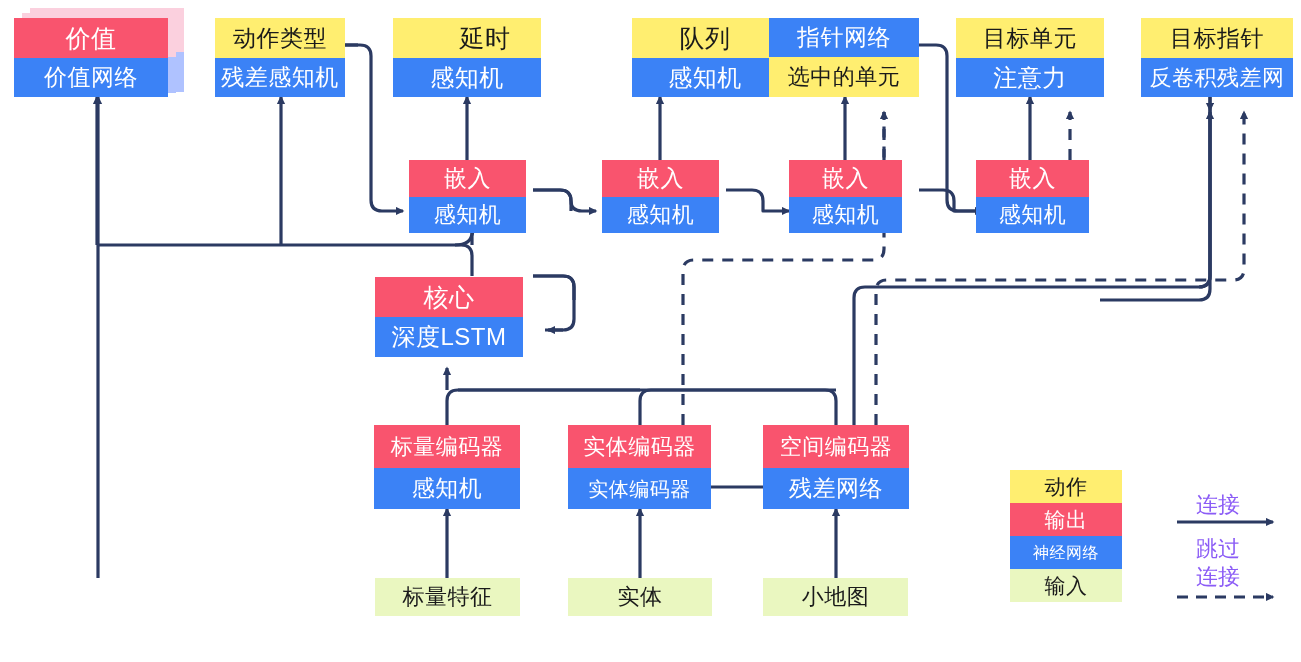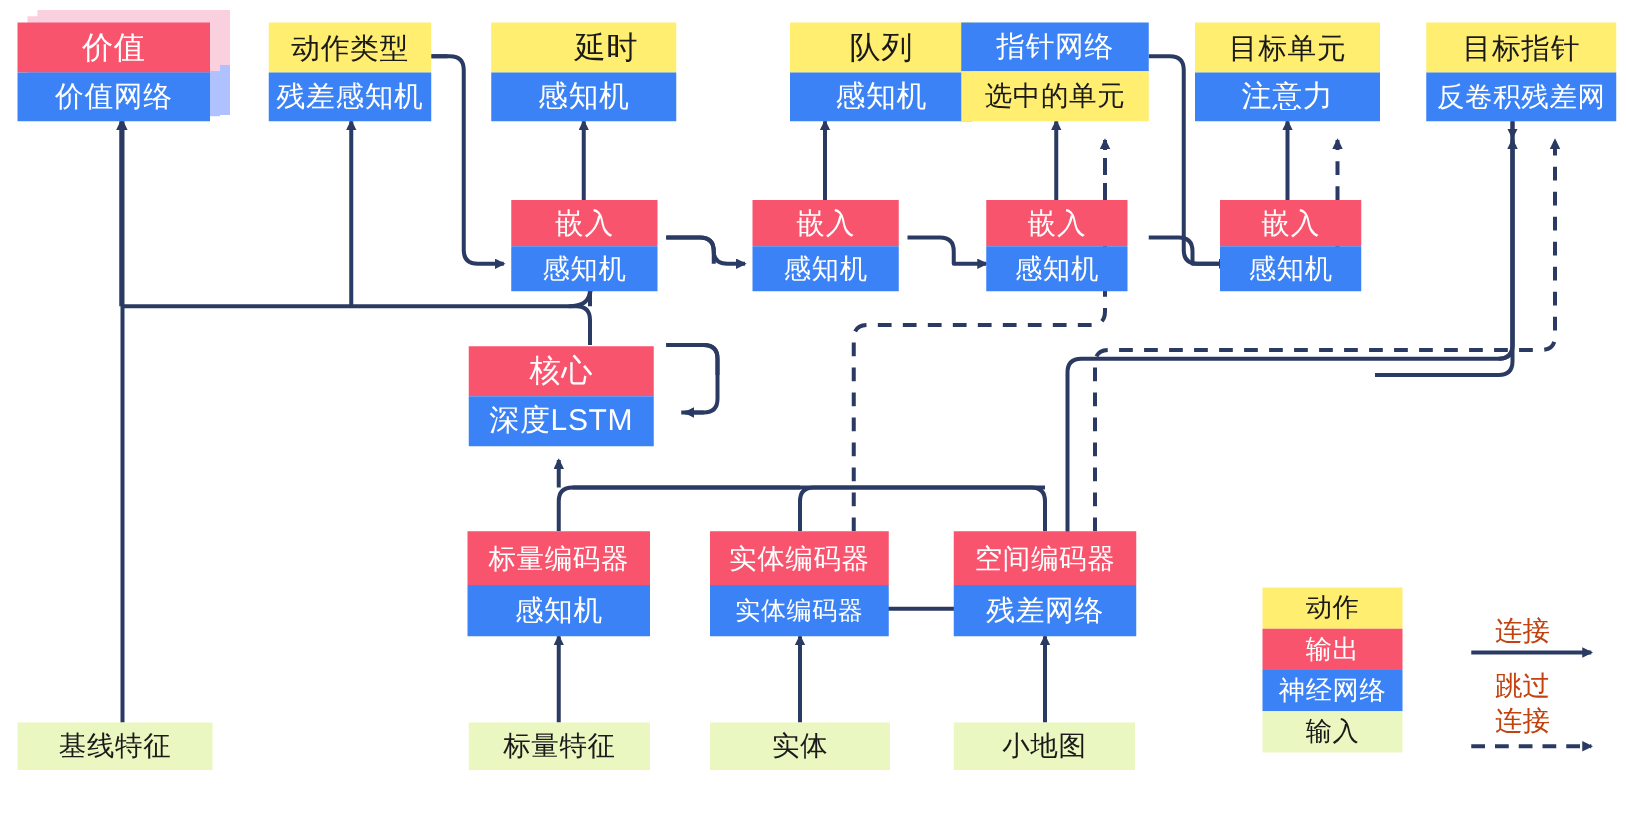--- a/index.html
+++ b/index.html
@@ -17,21 +17,21 @@
   .band.inp{background:#EAF7C0;color:#1a1a1a;}
 
   
   .stack{position:absolute;z-index:2;}
   .stack .s1,.stack .s2{position:absolute;}
   .sh-pink{background:#FBD0DE;}
   .sh-blue{background:#AFC2FF;}
 
   .legend-box{position:absolute;z-index:3;}
   .legend-box .band{width:100%;}
-  .legend-label{position:absolute;z-index:3;color:#c2410c;white-space:nowrap;text-align:right;}
+  .legend-label{position:absolute;z-index:3;color:#8b5cf6;white-space:nowrap;text-align:right;}
 </style>
 </head>
 <body>
 
 <div id="stage">
 
   <svg id="wires" viewBox="0 0 1301 662" xmlns="http://www.w3.org/2000/svg">
     <defs>
       <marker id="ah" markerWidth="11" markerHeight="11" refX="7.2" refY="4.2" orient="auto" markerUnits="userSpaceOnUse">
         <path d="M0,0 L8.6,4.2 L0,8.4 Z" fill="#2B3A62"></path>
@@ -190,32 +190,31 @@
   <div class="node" style="left:568px;top:425px;width:143px;height:84px;">
     <div class="band out" style="height:43px;font-size:22px;">实体编码器</div>
     <div class="band nn" style="height:41px;font-size:20px;">实体编码器</div>
   </div>
 
   <div class="node" style="left:763px;top:425px;width:146px;height:84px;">
     <div class="band out" style="height:43px;font-size:22px;">空间编码器</div>
     <div class="band nn" style="height:41px;font-size:23px;">残差网络</div>
   </div>
 
-  <div class="node band inp" style="left:14px;top:578px;width:156px;height:38px;font-size:22px;">基线特征</div>
 
   <div class="node band inp" style="left:375px;top:578px;width:145px;height:38px;font-size:22px;">标量特征</div>
 
   <div class="node band inp" style="left:568px;top:578px;width:144px;height:38px;font-size:22px;">实体</div>
 
   <div class="node band inp" style="left:763px;top:578px;width:145px;height:38px;font-size:22px;">小地图</div>
 
   <div class="legend-box" style="left:1010px;top:470px;width:112px;height:132px;">
     <div class="band top" style="height:33px;font-size:21px;">动作</div>
     <div class="band out" style="height:33px;font-size:21px;">输出</div>
-    <div class="band nn" style="height:33px;font-size:21px;">神经网络</div>
+    <div class="band nn" style="height:33px;font-size:16px;">神经网络</div>
     <div class="band inp" style="height:33px;font-size:21px;">输入</div>
   </div>
 
   <div class="legend-label" style="left:1196px;top:490px;font-size:22px;">连接</div>
   <div class="legend-label" style="left:1196px;top:534px;font-size:22px;">跳过</div>
   <div class="legend-label" style="left:1196px;top:562px;font-size:22px;">连接</div>
 
   <svg style="position:absolute;left:0;top:0;width:1301px;height:662px;z-index:4;pointer-events:none;" viewBox="0 0 1301 662" xmlns="http://www.w3.org/2000/svg">
     <g fill="none" stroke="#2B3A62" stroke-width="3.2">
       <path d="M1177,522 L1273,522" marker-end="url(#ah)"></path>

